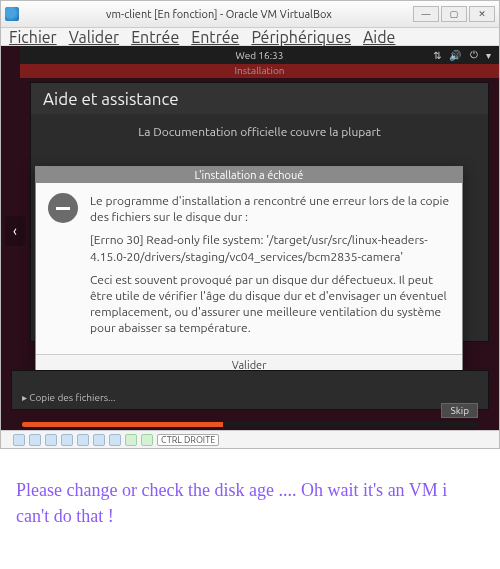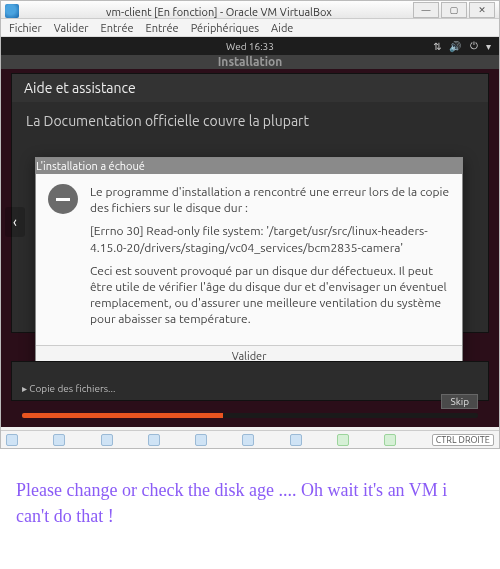--- a/index.html
+++ b/index.html
@@ -1,52 +1,52 @@
 <!DOCTYPE html>
 <html><head>
 <meta charset="utf-8">
 <style>
   * { box-sizing: border-box; margin: 0; padding: 0; font-family: "Segoe UI", Ubuntu, sans-serif; }
   body { width: 500px; height: 569px; background: #fff; font-size: 11px; color: #333; }
   .screenshot { width: 500px; height: 449px; position: relative; background: #f0f0f0; border: 1px solid #bbb; }
   
-  .vb-titlebar { height: 18px; background: linear-gradient(#fdfdfd,#e8e8e8); border-bottom: 1px solid #ccc; display:flex; align-items:flex-end; padding:0 4px; }
+  .vb-titlebar { height: 27px; background: linear-gradient(#fdfdfd,#e8e8e8); border-bottom: 1px solid #ccc; display:flex; align-items:center; padding:0 4px; }
   .vb-titlebar .vb-icon { width:14px; height:14px; background: radial-gradient(circle at 40% 40%, #4aa3df 40%, #1f6fb2 90%); border-radius:2px; margin-right:6px; }
   .vb-title { flex:1; text-align:center; font-size:11px; color:#333; }
   .vb-win-btns { display:flex; gap:2px; }
   .vb-win-btn { width:26px; height:16px; background:#eee; border:1px solid #bbb; font-size:9px; display:flex; align-items:center; justify-content:center; color:#555; }
-  .vb-menubar { height:18px; background:#f4f4f4; display:flex; align-items:center; gap:12px; padding:0 8px; font-size:11px; color:#444; border-bottom:1px solid #ddd; }
+  .vb-menubar { height:18px; background:#f4f4f4; display:flex; align-items:center; gap:12px; padding:0 8px; font-size:16px; color:#444; border-bottom:1px solid #ddd;text-decoration:underline; }
   
-  .guest { position:relative; background:#2b0e19; height:390px; overflow:hidden; }
+  .guest { position:relative; background:#2b0e19; height:390px; overflow:hidden;padding-left:19px; }
   .gnome-top { height:18px; background:#1d1d1d; color:#ccc; display:flex; align-items:center; font-size:10px; position:relative; }
   .gnome-center { position:absolute; left:50%; transform:translateX(-50%); }
   .gnome-right { position:absolute; right:8px; display:flex; gap:8px; align-items:center; }
   .gnome-right span { font-size:10px; }
-  .install-label { text-align:center; color:#999; font-size:12px; height:14px; line-height:14px; background:#404040;font-weight:bold; }
+  .install-label { text-align:center; color:#999; font-size:10px; height:14px; line-height:14px; background:#7f1d1d; }
   .installer-window { margin:4px 10px 0 10px; background:#2c2c2c; border:1px solid #111; height:260px; position:relative; color:#ddd; }
-  .installer-header { background:#333; color:#eee; font-size:14px; padding:6px 12px; }
-  .installer-body { padding:10px 14px; font-size:14px; color:#ccc; line-height:1.4; }
+  .installer-header { background:#333; color:#eee; font-size:17px; padding:6px 12px; }
+  .installer-body { padding:10px 14px; font-size:12px; color:#ccc; line-height:1.4;text-align:center; }
   
   .error-dialog { position:absolute; left:34px; top:120px; width:428px; background:#fafafa; border:1px solid #888; box-shadow:0 4px 14px rgba(0,0,0,.45); }
-  .error-title { background:#8a8a8a; color:#fff; font-size:11px; text-align:left; padding:2px 0; }
+  .error-title { background:#8a8a8a; color:#fff; font-size:11px; text-align:center; padding:2px 0; }
   .error-body { display:flex; padding:10px 12px; gap:12px; font-size:12px; color:#444; line-height:1.35; }
   .error-icon-circle { width:30px; height:30px; min-width:30px; border-radius:50%; background:#6b6b6b; display:flex; align-items:center; justify-content:center; }
   .error-icon-circle span { color:#fff; font-size:16px; font-weight:bold; display:block; width:14px; border-top:3px solid #fff; }
   .error-text p { margin-bottom:7px; }
   .error-validate { border-top:1px solid #ccc; text-align:center; padding:4px 0; font-size:11px; color:#444; background:#f4f4f4; cursor:pointer; }
   
   .copy-bar { position:absolute; left:10px; right:10px; bottom:26px; background:#2c2c2c; border:1px solid #111; padding:6px 10px; height:40px; }
   .copy-row { display:flex; justify-content:space-between; align-items:center; margin-bottom:4px; }
   .copy-label { color:#bbb; font-size:10px; }
   .skip-btn { background:#4a4a4a; color:#ddd; border:1px solid #666; padding:1px 8px; font-size:10px; cursor:pointer;margin-top:26px; }
   .progress { height:5px; background:#1a1a1a; border-radius:2px; overflow:hidden; }
   .progress-fill { height:100%; width:44%; background:#e95420; }
   .back-chevron { position:absolute; left:4px; top:170px; width:20px; height:30px; background:rgba(0,0,0,.2); color:#fff; display:flex; align-items:center; justify-content:center; font-size:14px; border-radius:3px; }
   
-  .vb-status { position:absolute; bottom:0; left:0; right:0; height:18px; background:#f4f4f4; border-top:1px solid #ccc; display:flex; align-items:center; justify-content:space-between; gap:4px; padding:0 5px; font-size:9px; color:#555; }
+  .vb-status { position:absolute; bottom:0; left:0; right:0; height:18px; background:#f4f4f4; border-top:1px solid #ccc; display:flex; align-items:center; justify-content:flex-start; gap:4px; padding:0 12px; font-size:9px; color:#555; }
   .vb-status .sicon { width:12px; height:12px; background:#cfe3f5; border:1px solid #9bbad6; border-radius:2px; }
   .vb-status .sicon.g { background:#d6f0d6; border-color:#9cd49c; }
   .hostkey { border:1px solid #aaa; padding:0 3px; background:#fff; border-radius:2px; }
   
   .caption { padding:28px 16px 0 16px; font-family: Georgia, 'Times New Roman', serif; font-size:18px; line-height:1.45; color:#8b5cf6; }
 </style>
 </head>
 <body>
 
 <div class="screenshot">

